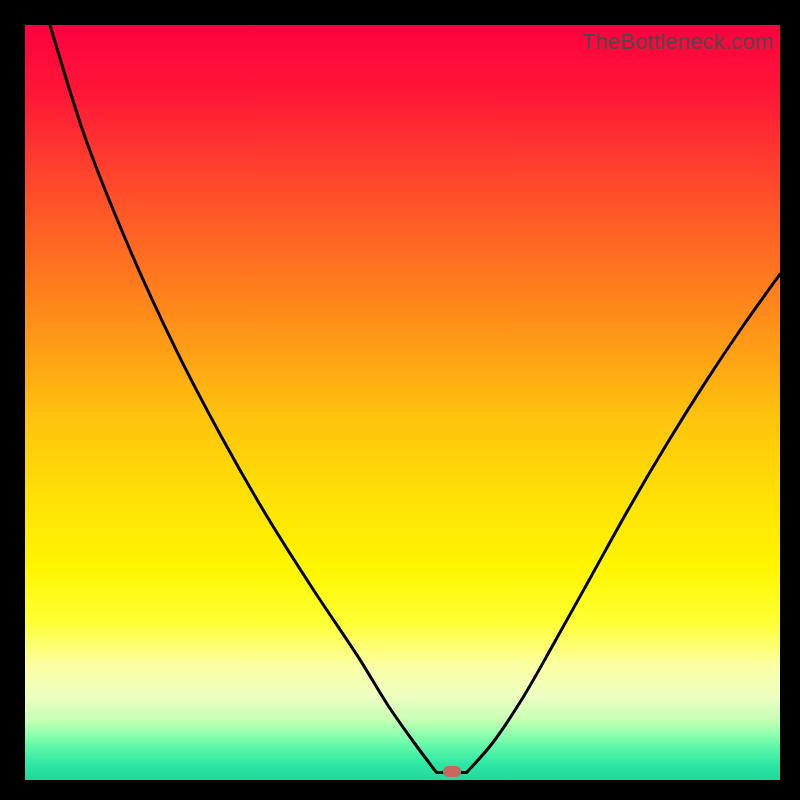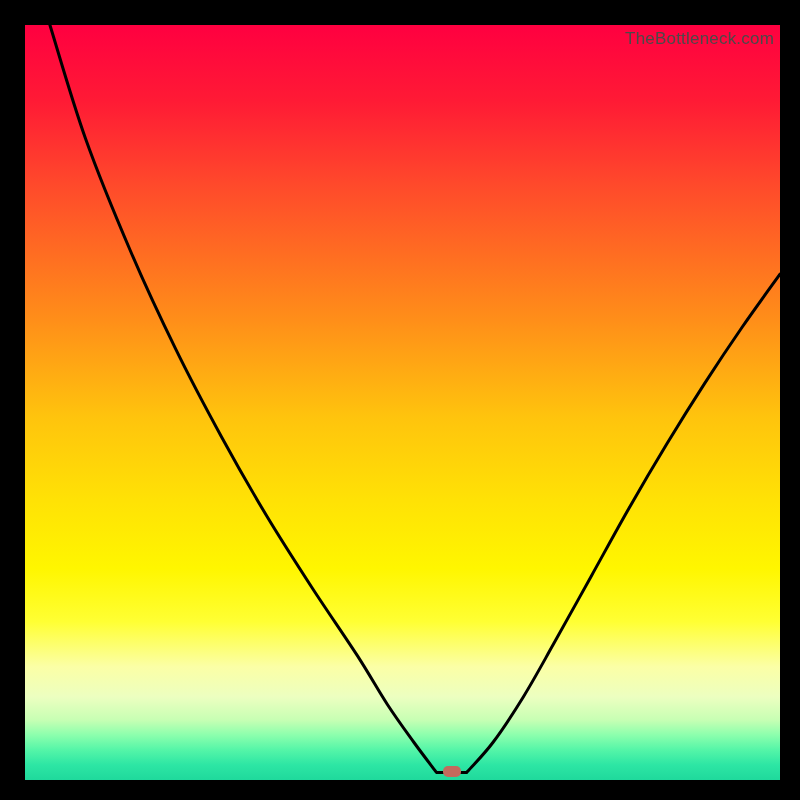--- a/index.html
+++ b/index.html
@@ -33,21 +33,21 @@
       #55f5a8 96%,
       #2de6a4 98%,
       #1fd99c 100%
     );
   }
   .watermark {
     position: absolute;
     top: 4px;
     right: 6px;
     font-family: Arial, Helvetica, sans-serif;
-    font-size: 17px;
+    font-size: 22px;
     color: #4a4a4a;
     font-weight: 500;
     letter-spacing: 0.2px;
   }
   .curve {
     position: absolute;
     left: 0; top: 0;
     width: 755px;
     height: 755px;
     overflow: visible;

